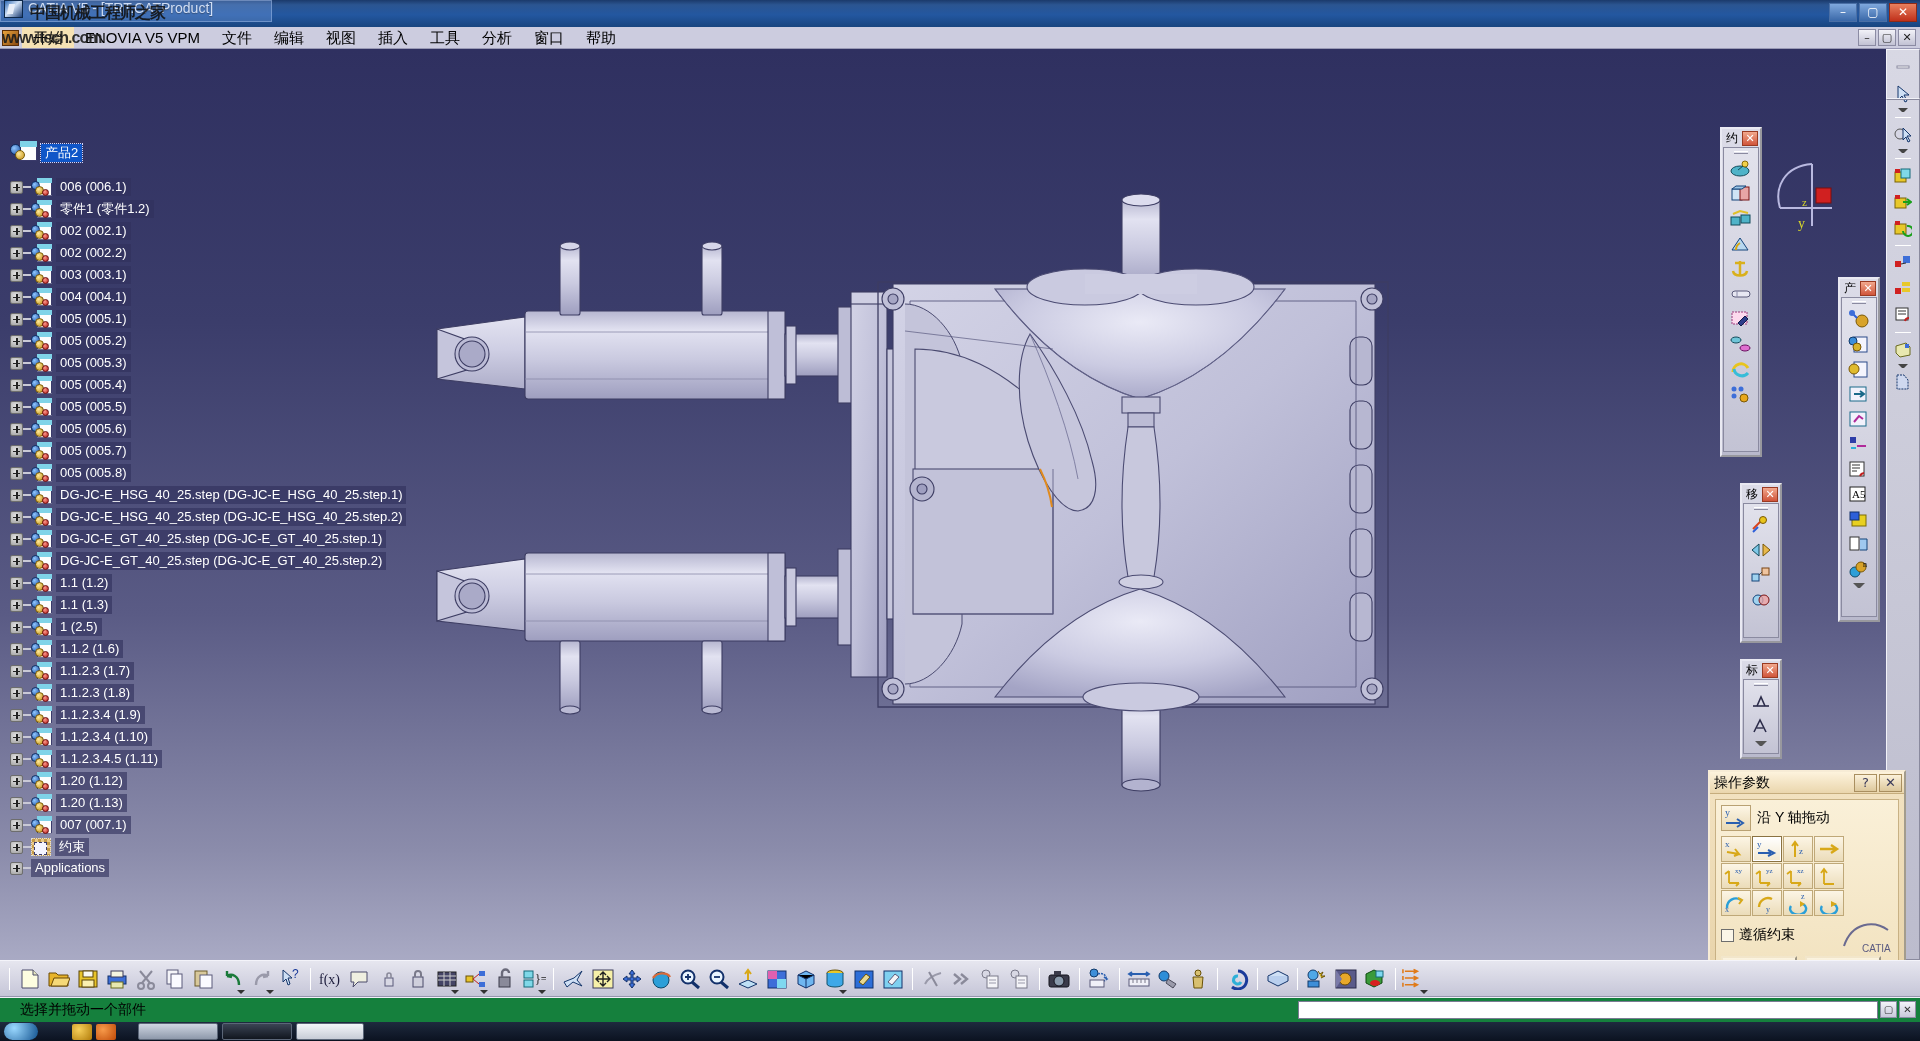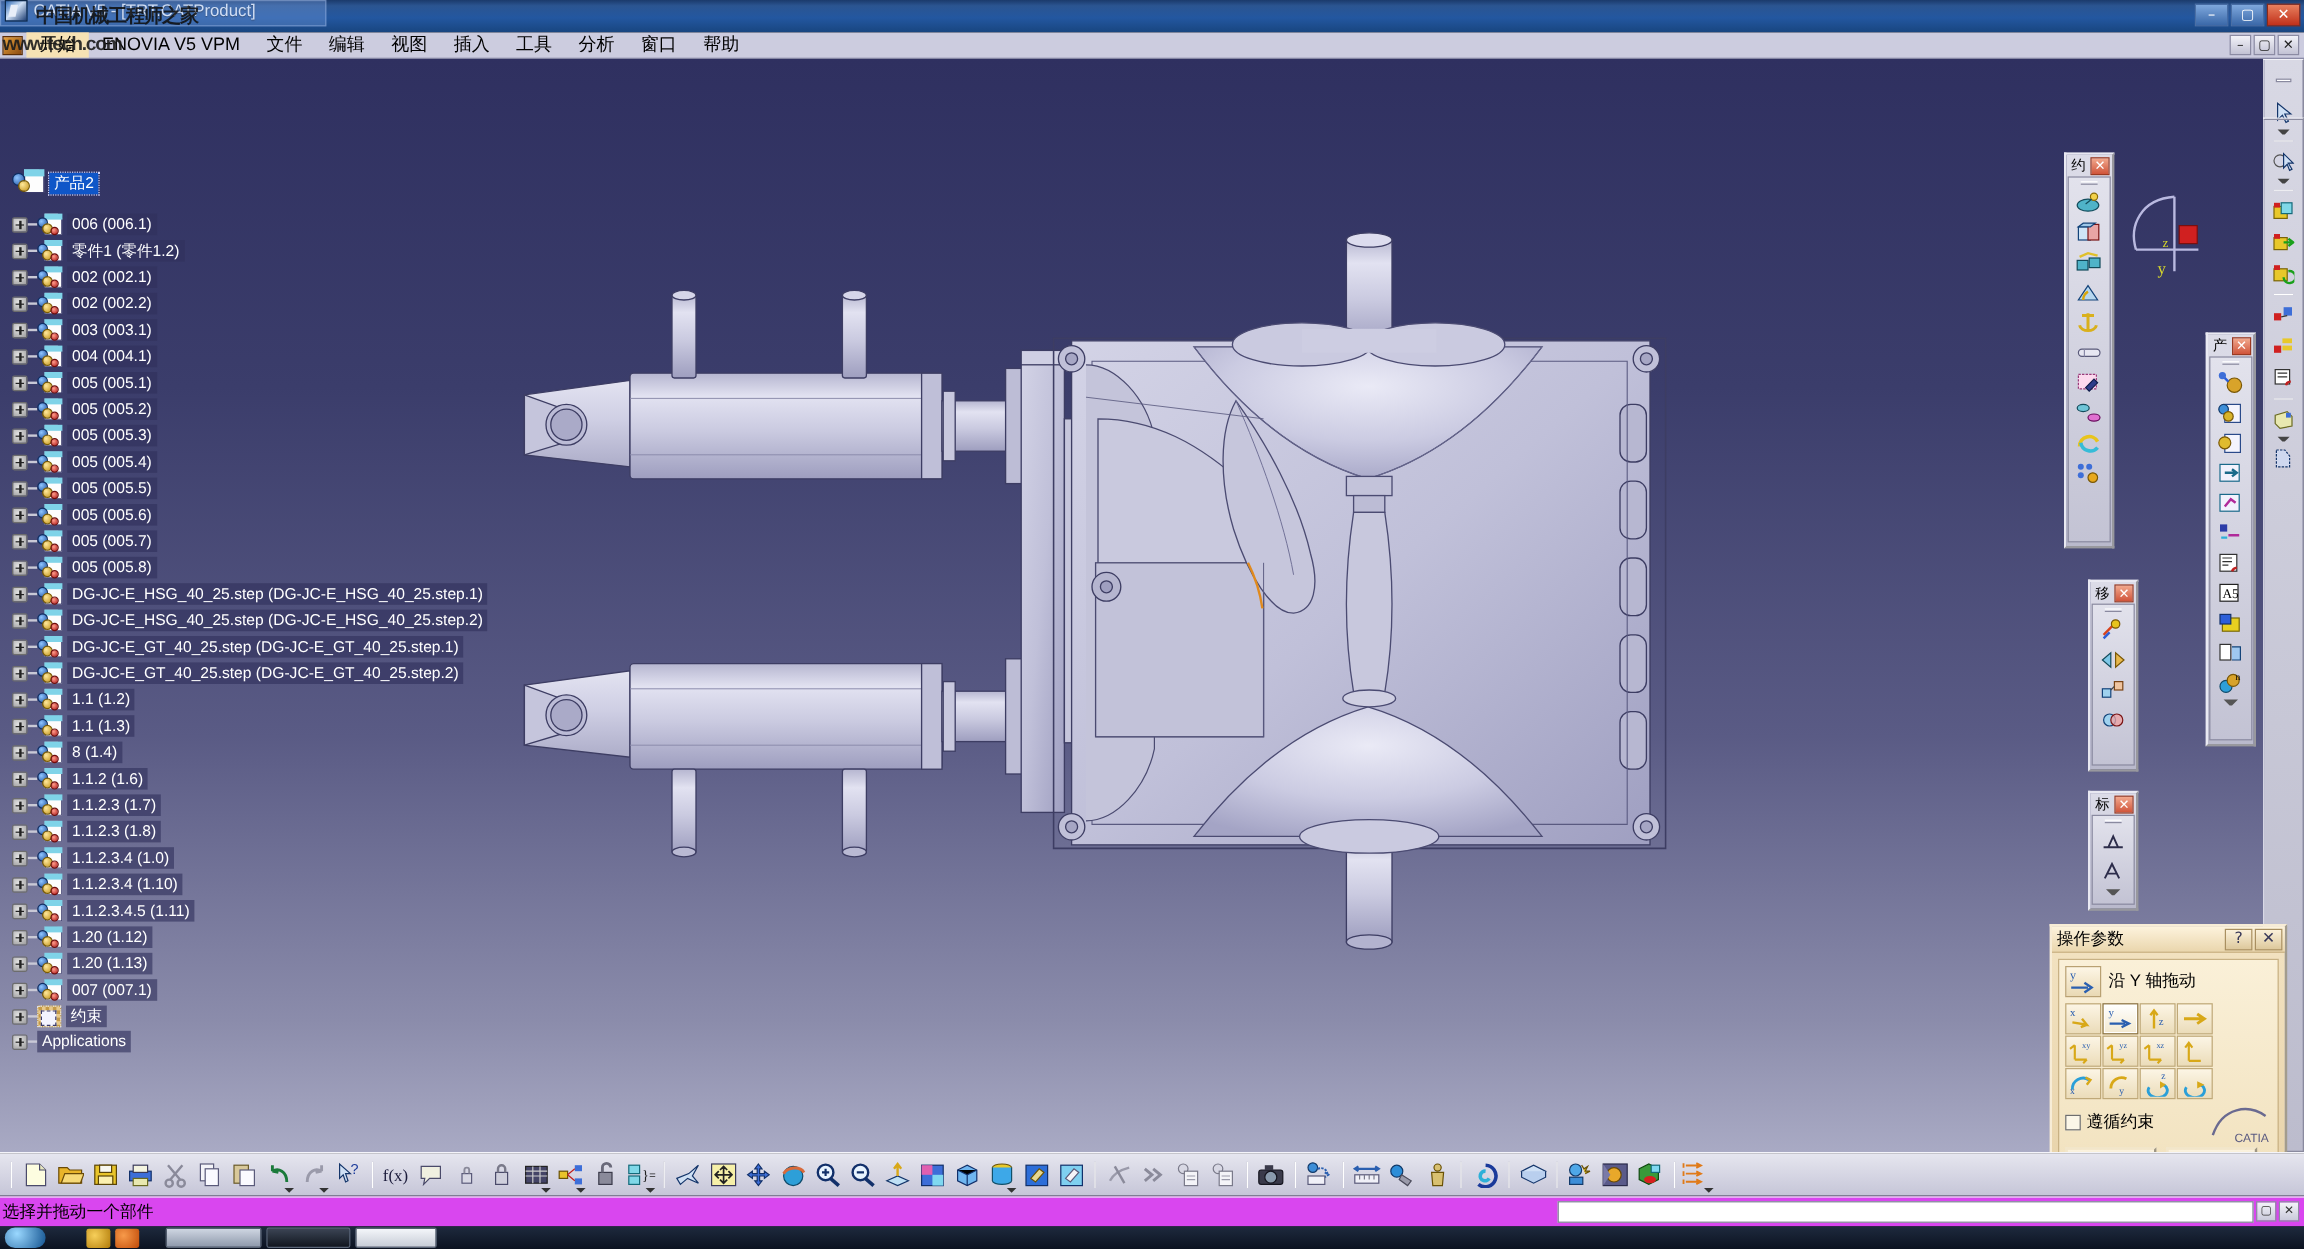--- a/index.html
+++ b/index.html
@@ -254,22 +254,22 @@
   }
   .bt { width:29px;height:30px; display:flex;align-items:center;justify-content:center;
         position:relative; font-size:17px; }
   .bt .car{ position:absolute; right:2px; bottom:0px; width:0;height:0;
         border-left:4px solid transparent;border-right:4px solid transparent;border-top:4px solid #333;}
   .bsep{ width:1px;height:22px;background:#9a9aae;margin:0 5px; border-right:1px solid #fff; }
 
   
   .statusbar {
     position:absolute; left:0; top:997px; width:1920px; height:25px;
-    background:#d946ef; border-top:1px solid #f0f0f8;
-    display:flex; align-items:center; font-size:14px; color:#000; padding-left:2px;
+    background:#15803d; border-top:1px solid #f0f0f8;
+    display:flex; align-items:center; font-size:14px; color:#000; padding-left:20px;
   }
   .status-field {
     position:absolute; right:42px; top:3px; width:580px; height:18px;
     background:#fff; border:1px solid #7b7b93;
   }
   .status-btns{ position:absolute; right:4px; top:3px; display:flex; gap:2px;}
   .sb-b{ width:17px;height:17px;border:1px solid #8d8da3;
     background:linear-gradient(to bottom,#f3f3f9,#c9c9da); font-size:10px;
     text-align:center;line-height:15px;color:#333;font-family:"DejaVu Sans",sans-serif;}
 
@@ -713,21 +713,21 @@
           <div class="tree-row">
             <span class="plus"></span>
             <span class="dash"></span>
             <span class="part-icon">
               <span class="pg"></span>
               <span class="pg2"></span>
               <span class="g1"></span>
               <span class="g2"></span>
               <span class="g3"></span>
             </span>
-            <span class="node-label">8 (1.4)</span>
+            <span class="node-label">1 (2.5)</span>
           </div>
           <div class="tree-row">
             <span class="plus"></span>
             <span class="dash"></span>
             <span class="part-icon">
               <span class="pg"></span>
               <span class="pg2"></span>
               <span class="g1"></span>
               <span class="g2"></span>
               <span class="g3"></span>
@@ -761,21 +761,21 @@
           <div class="tree-row">
             <span class="plus"></span>
             <span class="dash"></span>
             <span class="part-icon">
               <span class="pg"></span>
               <span class="pg2"></span>
               <span class="g1"></span>
               <span class="g2"></span>
               <span class="g3"></span>
             </span>
-            <span class="node-label">1.1.2.3.4 (1.0)</span>
+            <span class="node-label">1.1.2.3.4 (1.9)</span>
           </div>
           <div class="tree-row">
             <span class="plus"></span>
             <span class="dash"></span>
             <span class="part-icon">
               <span class="pg"></span>
               <span class="pg2"></span>
               <span class="g1"></span>
               <span class="g2"></span>
               <span class="g3"></span>

